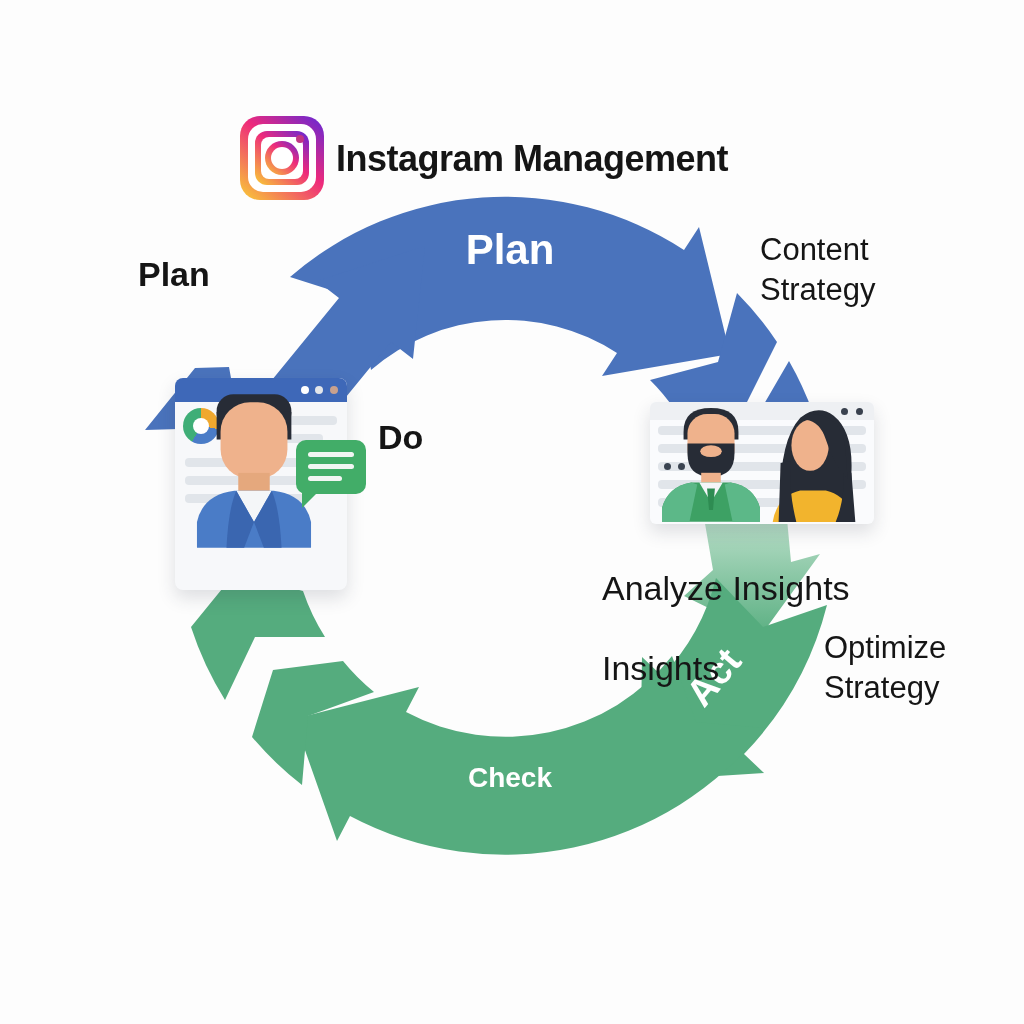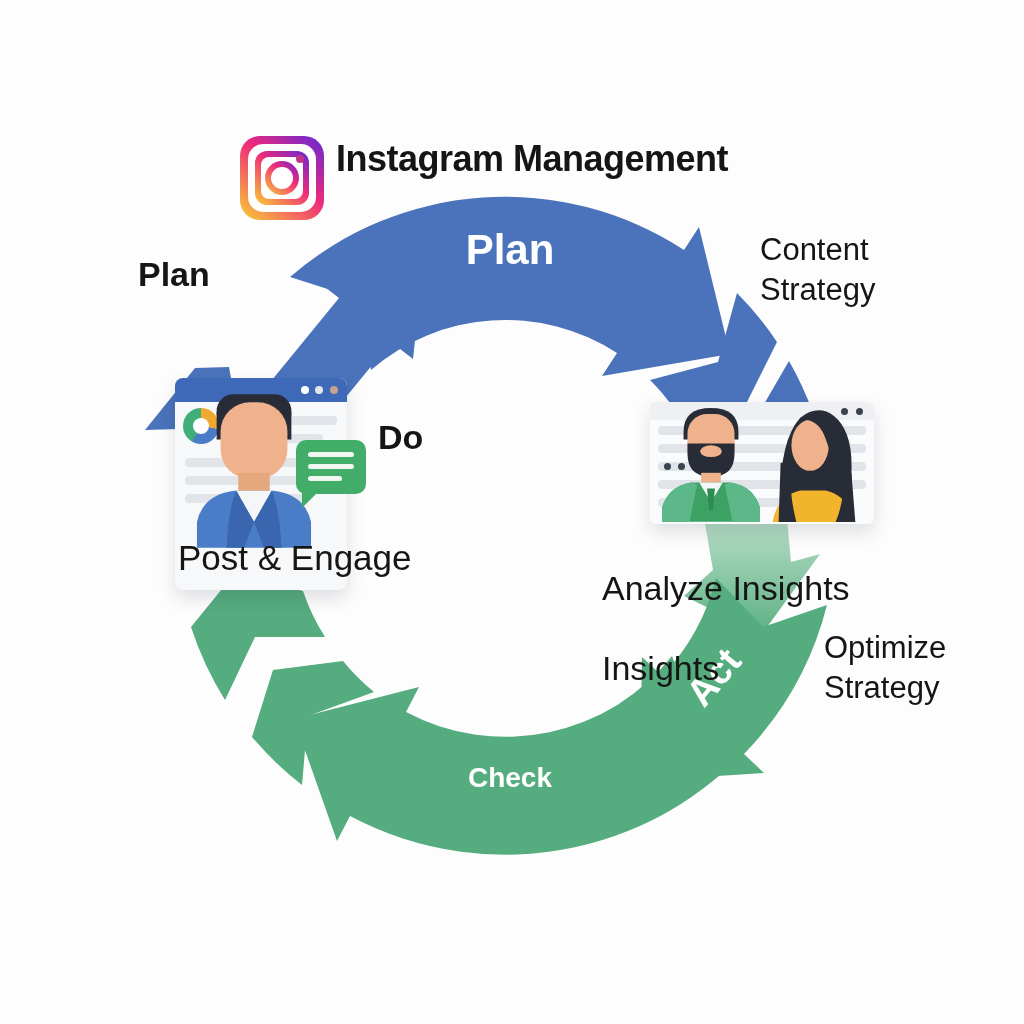--- a/index.html
+++ b/index.html
@@ -11,21 +11,21 @@
   *{margin:0;padding:0;box-sizing:border-box}
   html,body{background:#fdfdfd}
   body{font-family:"Liberation Sans",sans-serif;color:var(--text_dark)}
   .canvas{position:relative;width:1024px;height:1024px;background:#fdfdfd;overflow:hidden}
   .arrows{position:absolute;left:0;top:0;z-index:1}
   .fill-blue{fill:var(--blue)} .fill-green{fill:var(--green)}
   .label{position:absolute;z-index:3;white-space:pre-line}
   .band-text{color:#fff;font-weight:700;text-align:center;z-index:3}
   .black-bold{font-weight:700;font-size:34px}
   .black-reg{font-weight:400;font-size:31px;line-height:40px}
-  .title-row{position:absolute;left:240px;top:136px;display:flex;align-items:flex-start;z-index:3}
+  .title-row{position:absolute;left:240px;top:116px;display:flex;align-items:center;z-index:3}
   .title{font-size:36px;font-weight:700;letter-spacing:-.5px;margin-left:12px;margin-top:2px}
   
   .ig{position:relative;width:84px;height:84px;border-radius:20px;
       background:linear-gradient(40deg,#f9ce34,#ee2a7b 55%,#6228d7)}
   .ig-inner{position:absolute;inset:8px;background:#fff;border-radius:15px}
   .ig-ring{position:absolute;inset:7px;border-radius:12px;
       background:linear-gradient(40deg,#f9ce34,#ee2a7b 55%,#6228d7)}
   .ig-ring2{position:absolute;inset:6px;background:#fff;border-radius:8px}
   .ig-lens{position:absolute;left:50%;top:50%;width:34px;height:34px;margin:-17px 0 0 -17px;
       border-radius:50%;background:linear-gradient(40deg,#f9ce34,#ee2a7b 60%,#6228d7)}
@@ -87,21 +87,20 @@
     <div class="title">Instagram Management</div>
   </div>
 
   <div class="label band-text" style="left:420px;top:226px;width:180px;font-size:42px">Plan</div>
   <div class="label band-text" style="left:420px;top:762px;width:180px;font-size:28px">Check</div>
   <div class="label band-text" style="left:664px;top:656px;width:100px;font-size:38px;transform:rotate(-50deg)">Act</div>
 
   <div class="label black-bold" style="left:138px;top:255px">Plan</div>
   <div class="label black-bold" style="left:378px;top:418px">Do</div>
   <div class="label black-reg" style="left:760px;top:230px;width:150px">Content Strategy</div>
-  <div class="label black-reg" style="left:178px;top:538px;font-size:35px;white-space:nowrap">Post &amp; Engage</div>
   <div class="label black-reg" style="left:824px;top:628px;width:150px">Optimize Strategy</div>
   <div class="label black-reg" style="left:602px;top:528px;font-size:34px;line-height:40px">
     <span style="display:block">Analyze Insights</span>
     <span style="display:block">Insights</span>
   </div>
 
   <div class="card" style="left:175px;top:378px;width:172px;height:212px">
     <div class="card-header">
       <span class="hdot" style="right:38px;background:#ffffff"></span>
       <span class="hdot" style="right:24px;background:#e3e6ea"></span>

